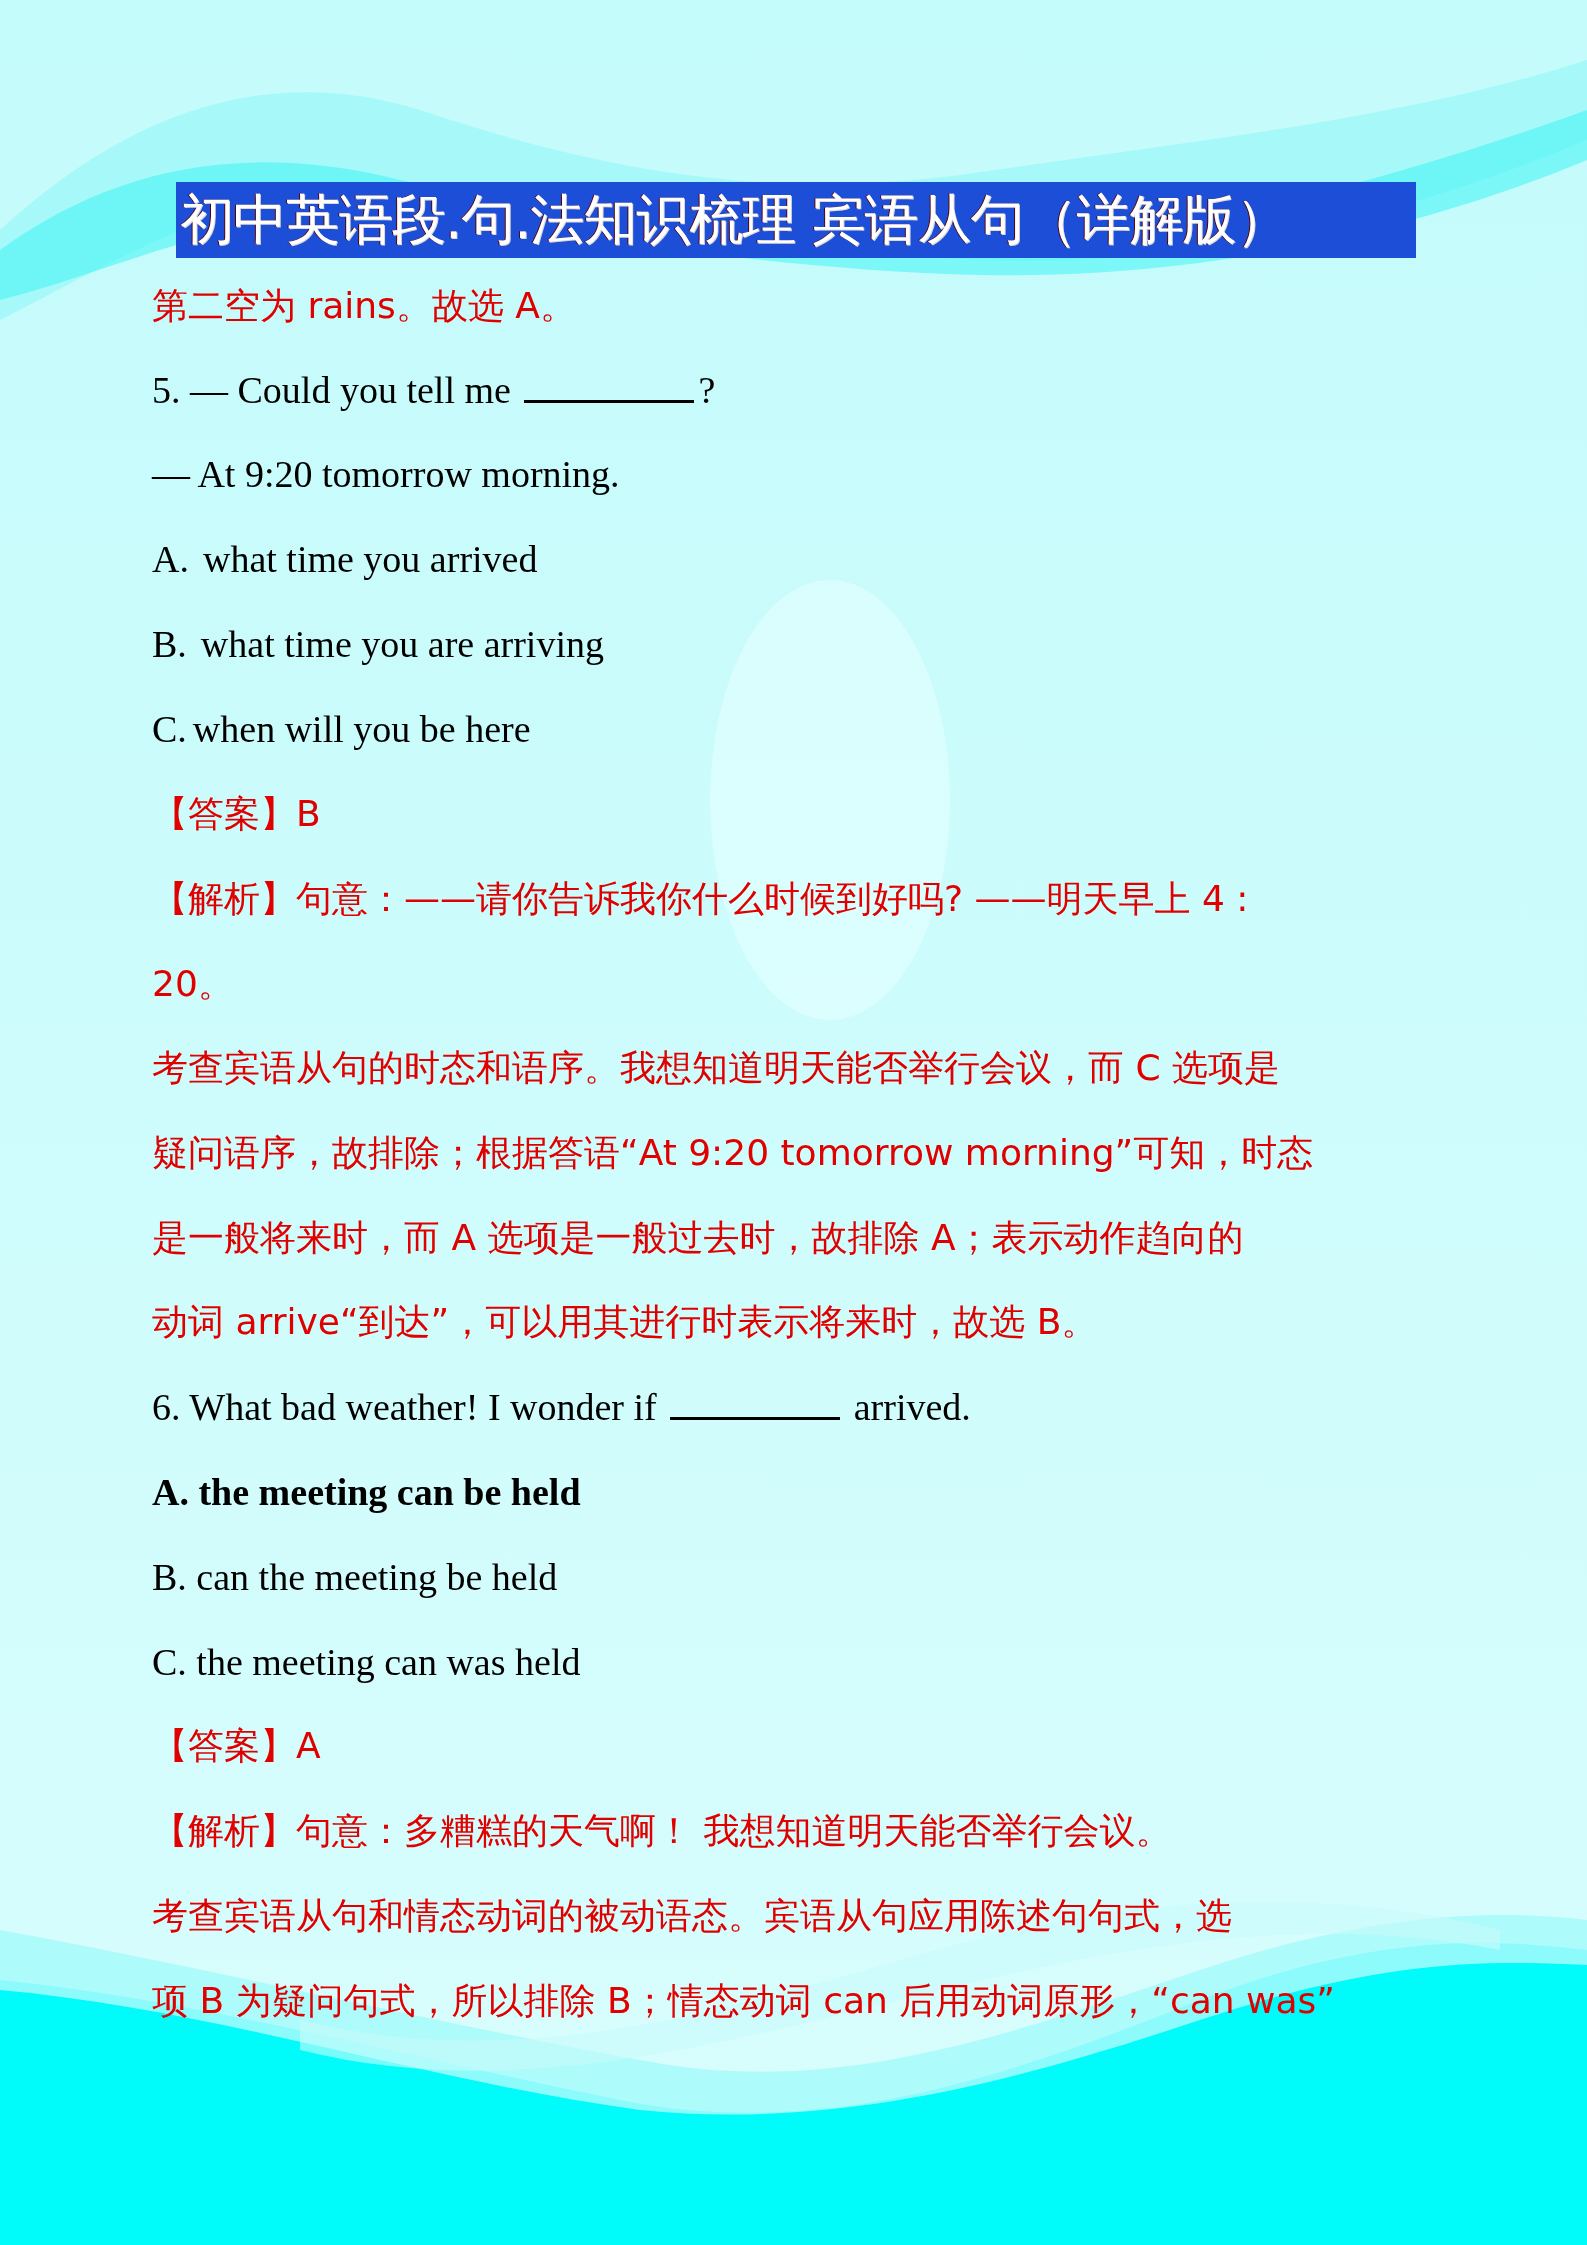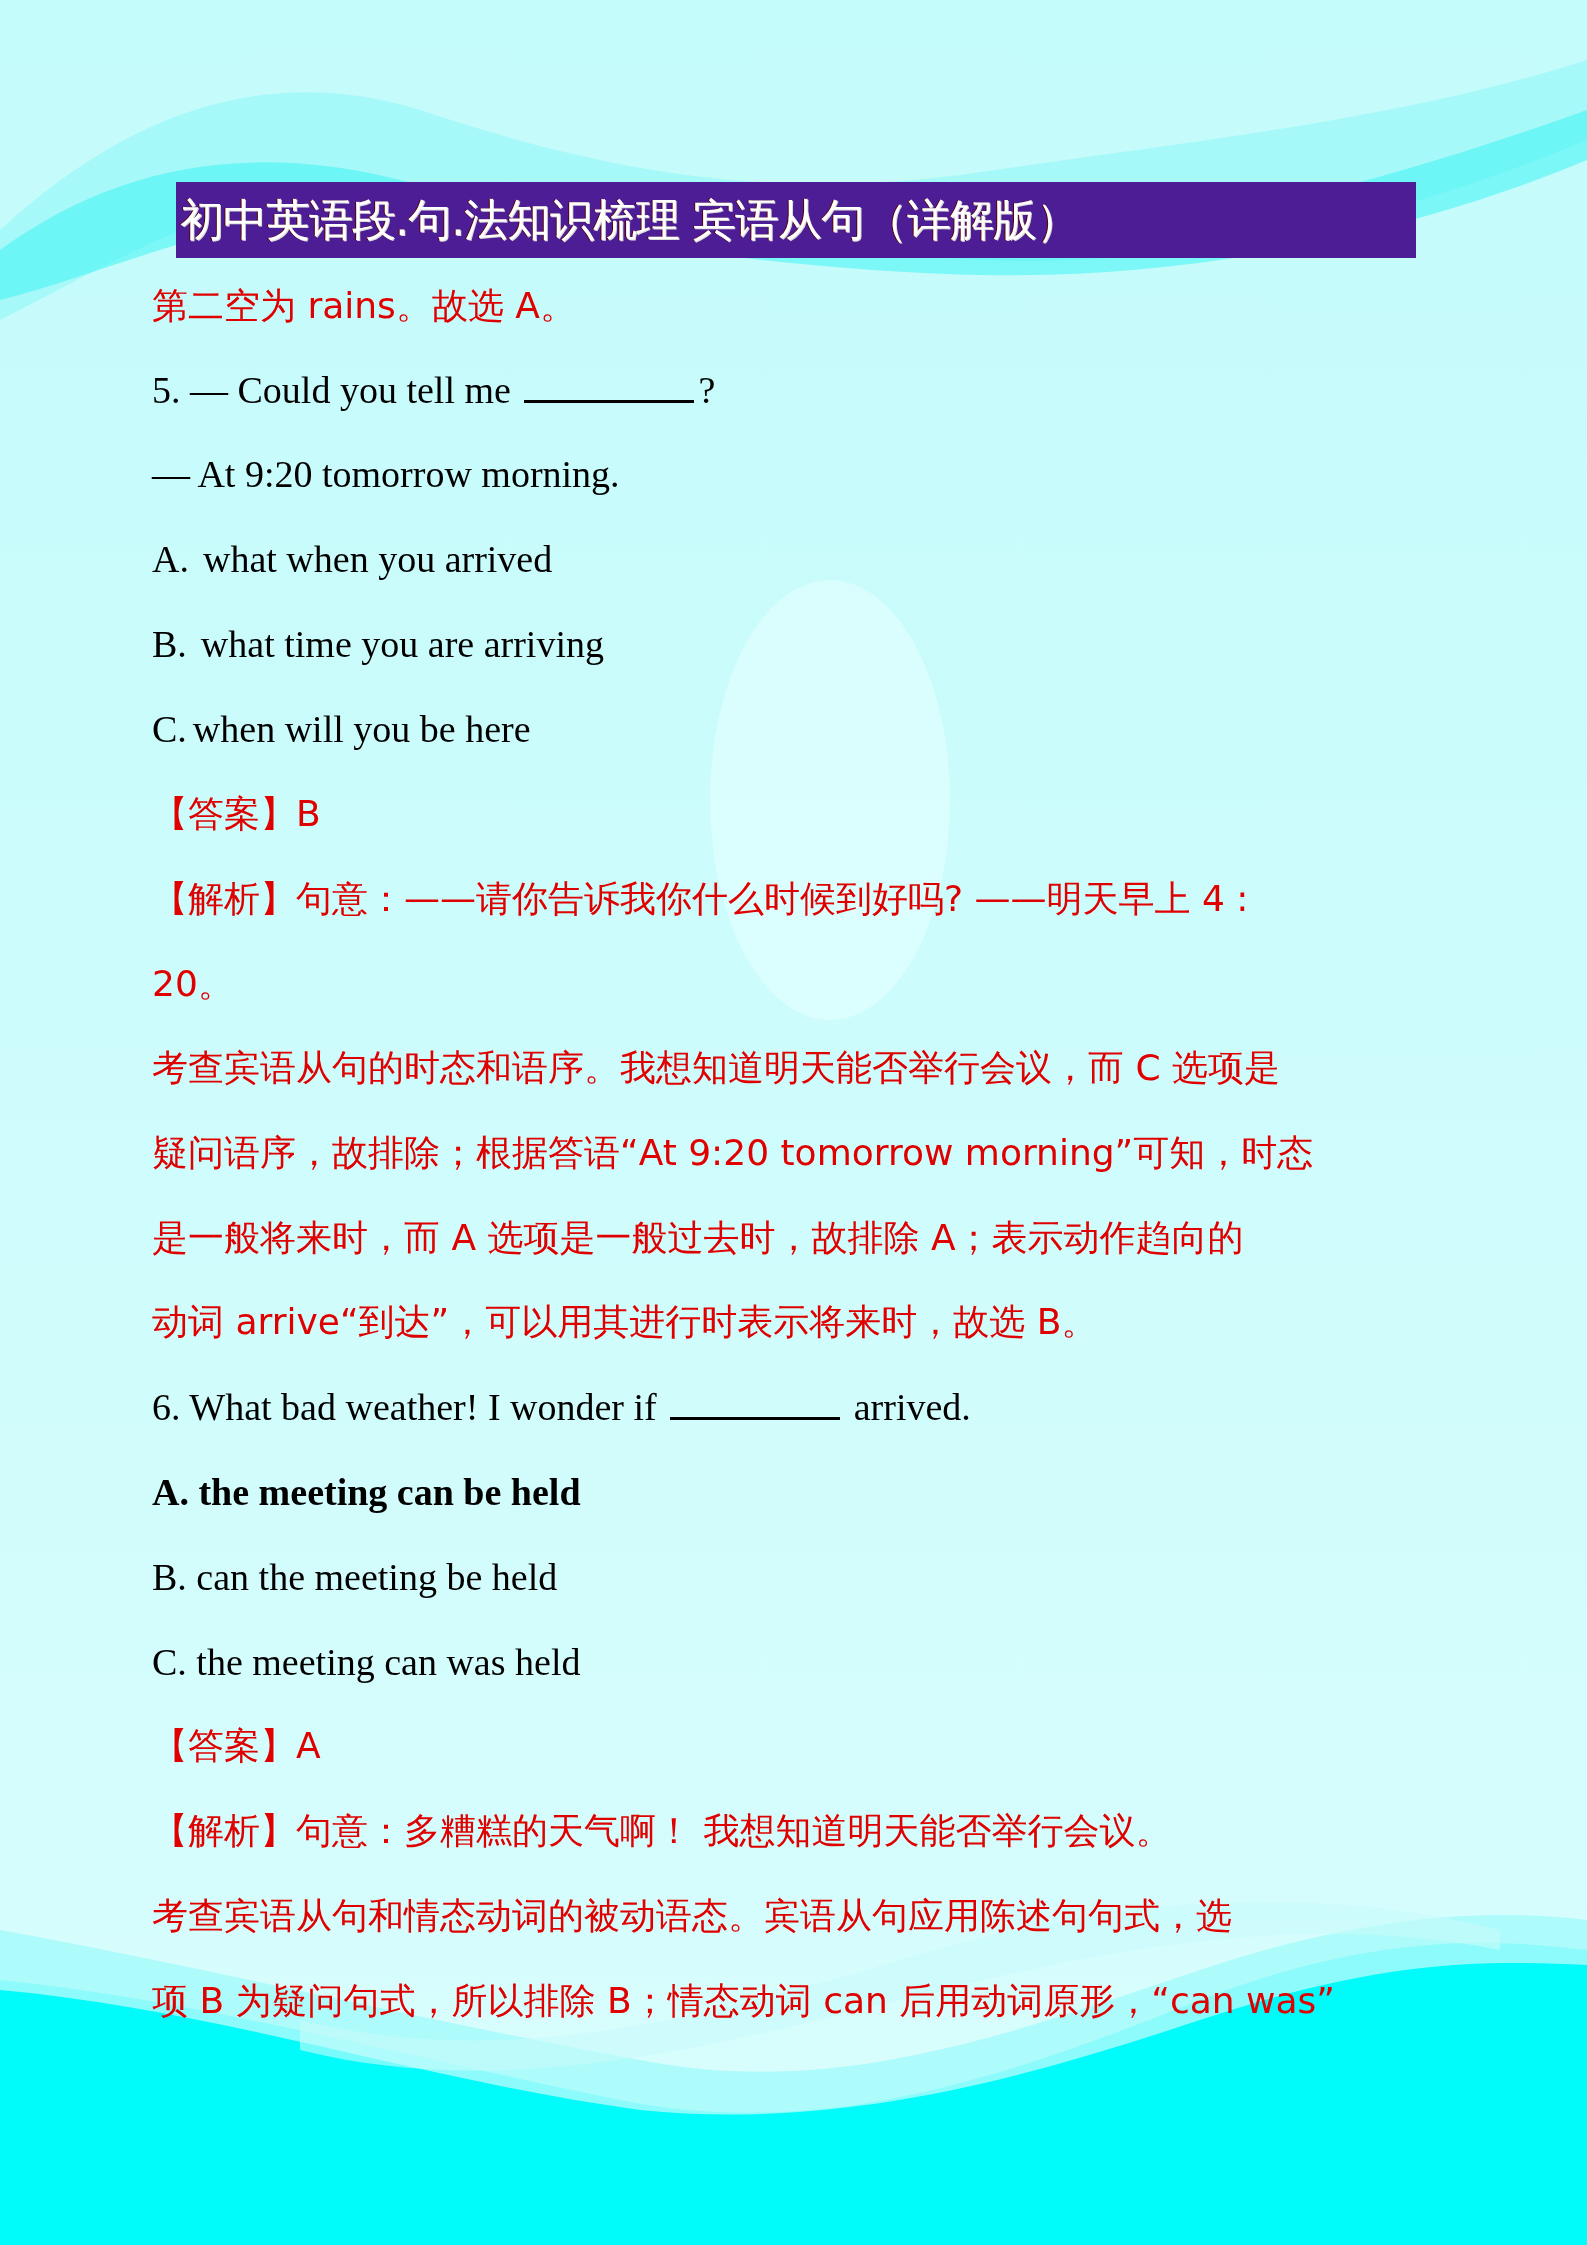--- a/index.html
+++ b/index.html
@@ -25,24 +25,24 @@
       left: 0; top: 0;
       width: 1587px; height: 2245px;
       z-index: 1;
     }
     .title-bar {
       position: absolute;
       left: 176px;
       top: 182px;
       width: 1236px;
       height: 76px;
-      background: #4c1d95;
+      background: #1d4ed8;
       color: #ffffff;
       font-family: "DejaVu Sans", "Liberation Sans", sans-serif;
-      font-size: 44px;
+      font-size: 54px;
       line-height: 76px;
       white-space: nowrap;
       overflow: hidden;
       padding-left: 4px;
       text-shadow: 1px 1px 0 #d9d9d9, -1px 0 0 #5a0000;
       letter-spacing: -1px;
     }
     .line {
       position: absolute;
       left: 152px;
@@ -92,21 +92,21 @@
   <div class="line red cn" style="top:282px;">第二空为 rains。故选 A。</div>
 
   <div class="line" style="top:366px;">
     <span>5. — Could you tell me</span>
     <span class="blank"></span><span>?</span>
   </div>
 
   <div class="line" style="top:450px;">— At 9:20 tomorrow morning.</div>
 
   <div class="line" style="top:535px;">
-    <span>A.</span><span class="opt-gap"></span><span>what when you arrived</span>
+    <span>A.</span><span class="opt-gap"></span><span>what time you arrived</span>
   </div>
   <div class="line" style="top:705px;">
     <span>C.</span><span style="margin-left:6px;">when will you be here</span>
   </div>
   <div class="line" style="top:620px;">
     <span>B.</span><span class="opt-gap"></span><span>what time you are arriving</span>
   </div>
 
   <div class="line red cn" style="top:790px;">【答案】B</div>
   <div class="line red cn" style="top:875px;">【解析】句意：——请你告诉我你什么时候到好吗? ——明天早上 4 :</div>

